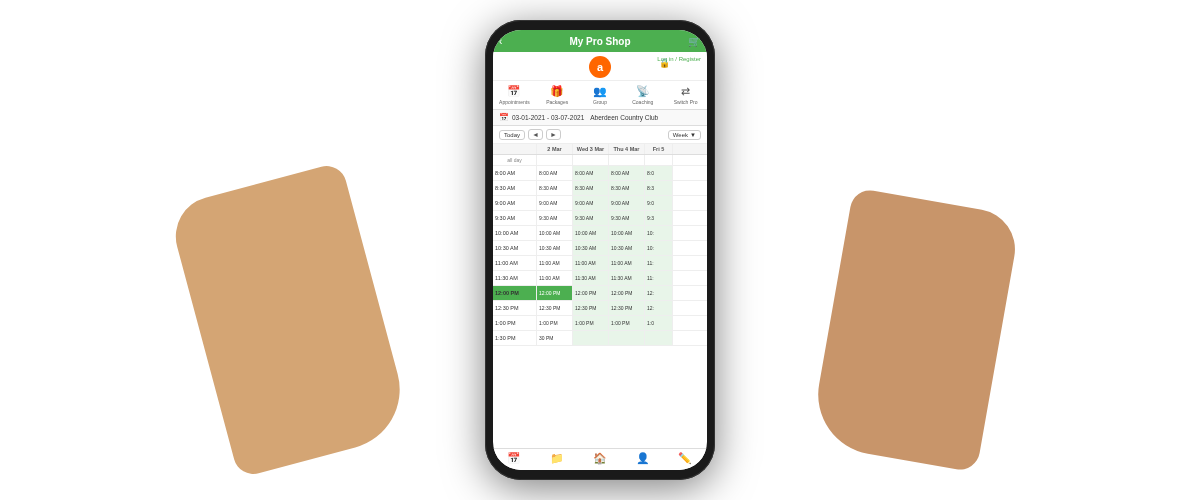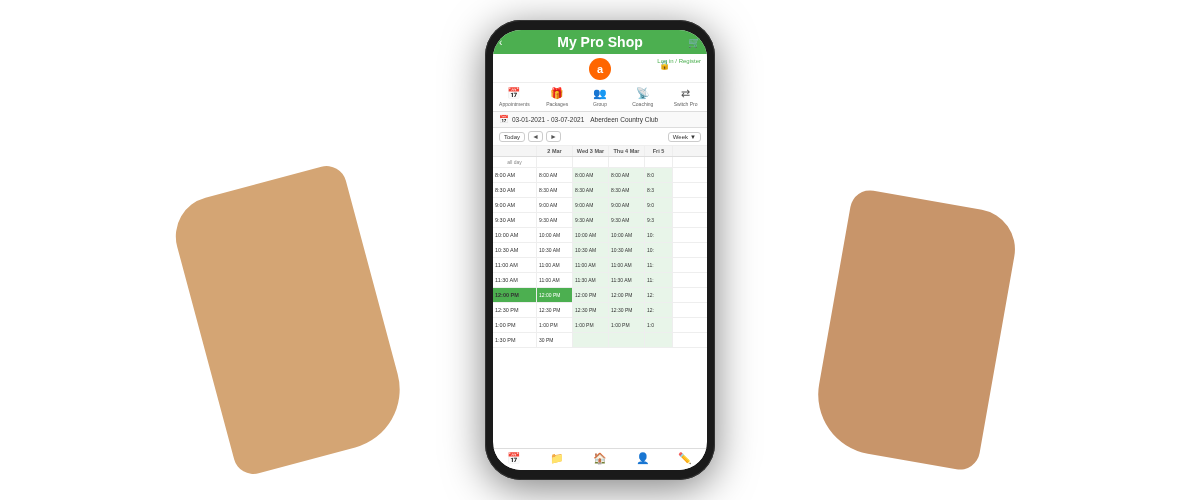--- a/index.html
+++ b/index.html
@@ -53,21 +53,21 @@
       padding: 4px 8px;
       display: flex;
       align-items: center;
       justify-content: center;
       position: relative;
       min-height: 22px;
     }
 
     .app-header-title {
       color: white;
-      font-size: 14px;
+      font-size: 10px;
       font-weight: 600;
     }
 
     .app-header-back {
       position: absolute;
       left: 6px;
       color: white;
       font-size: 10px;
     }
 

